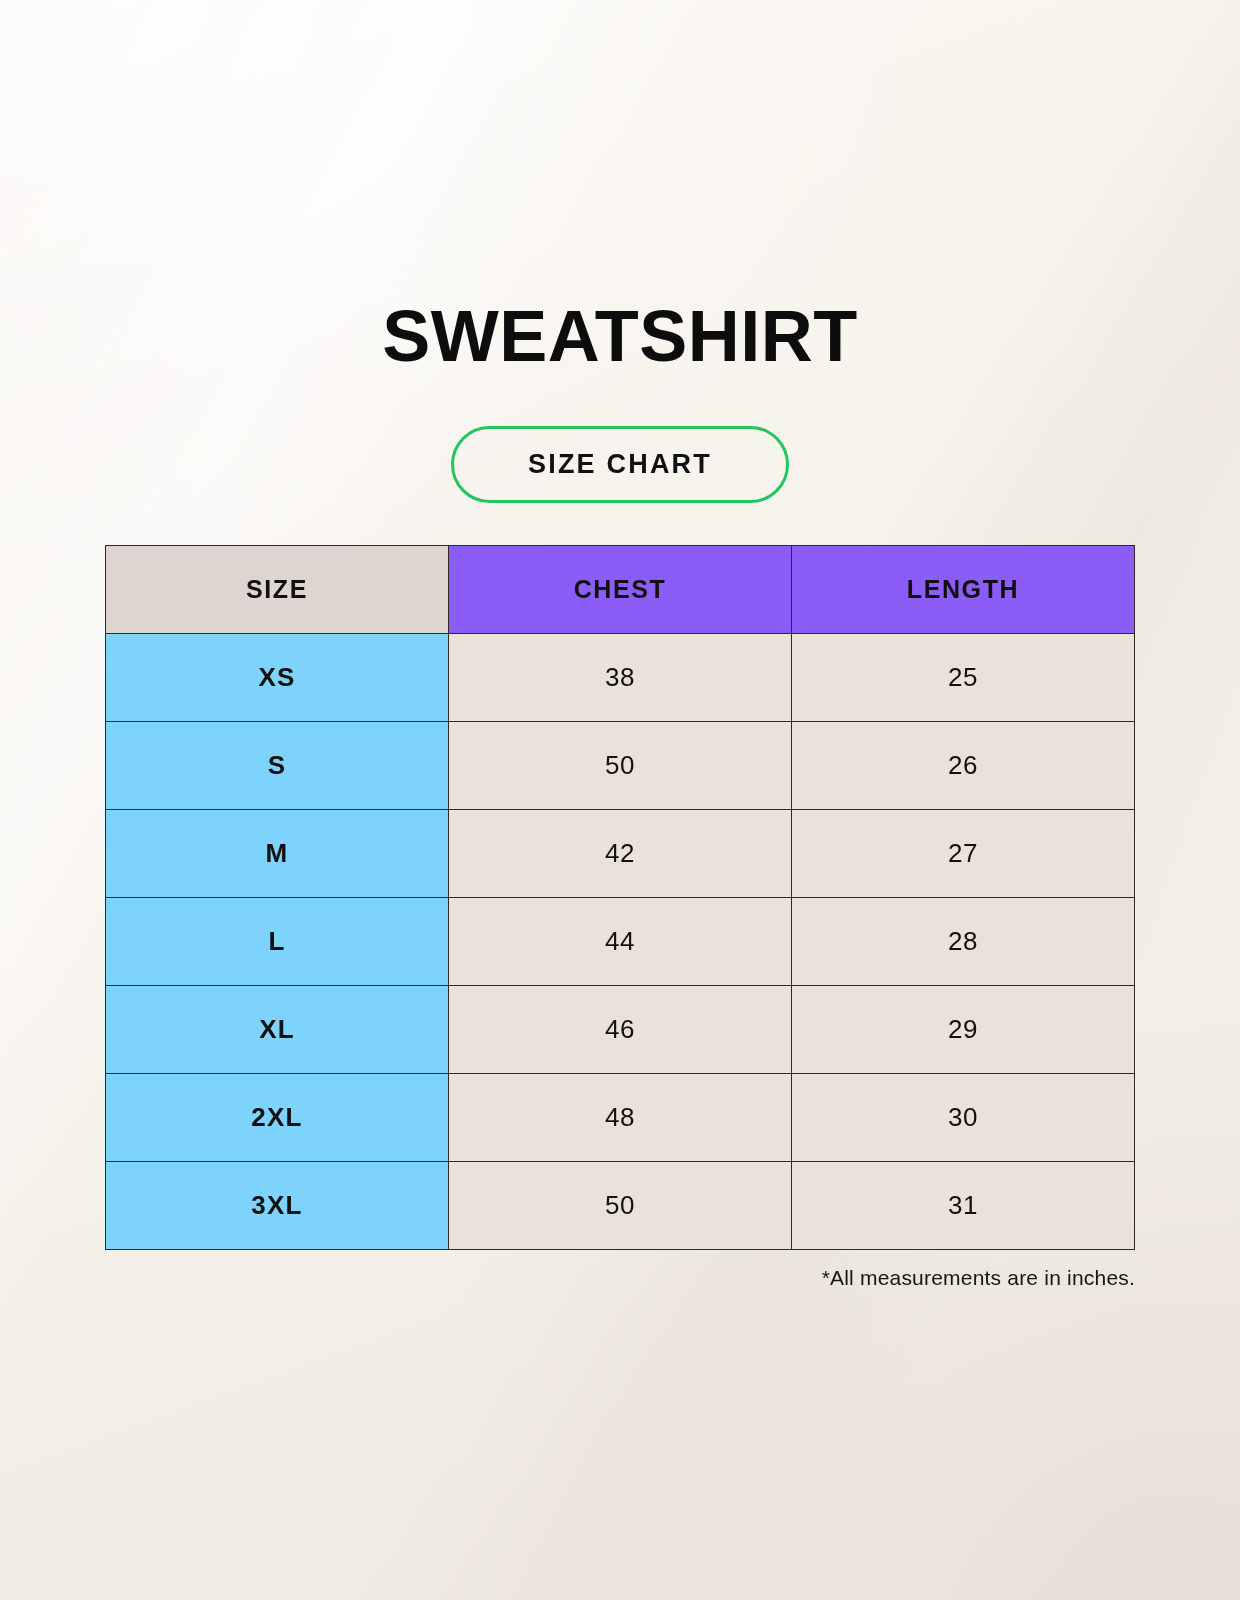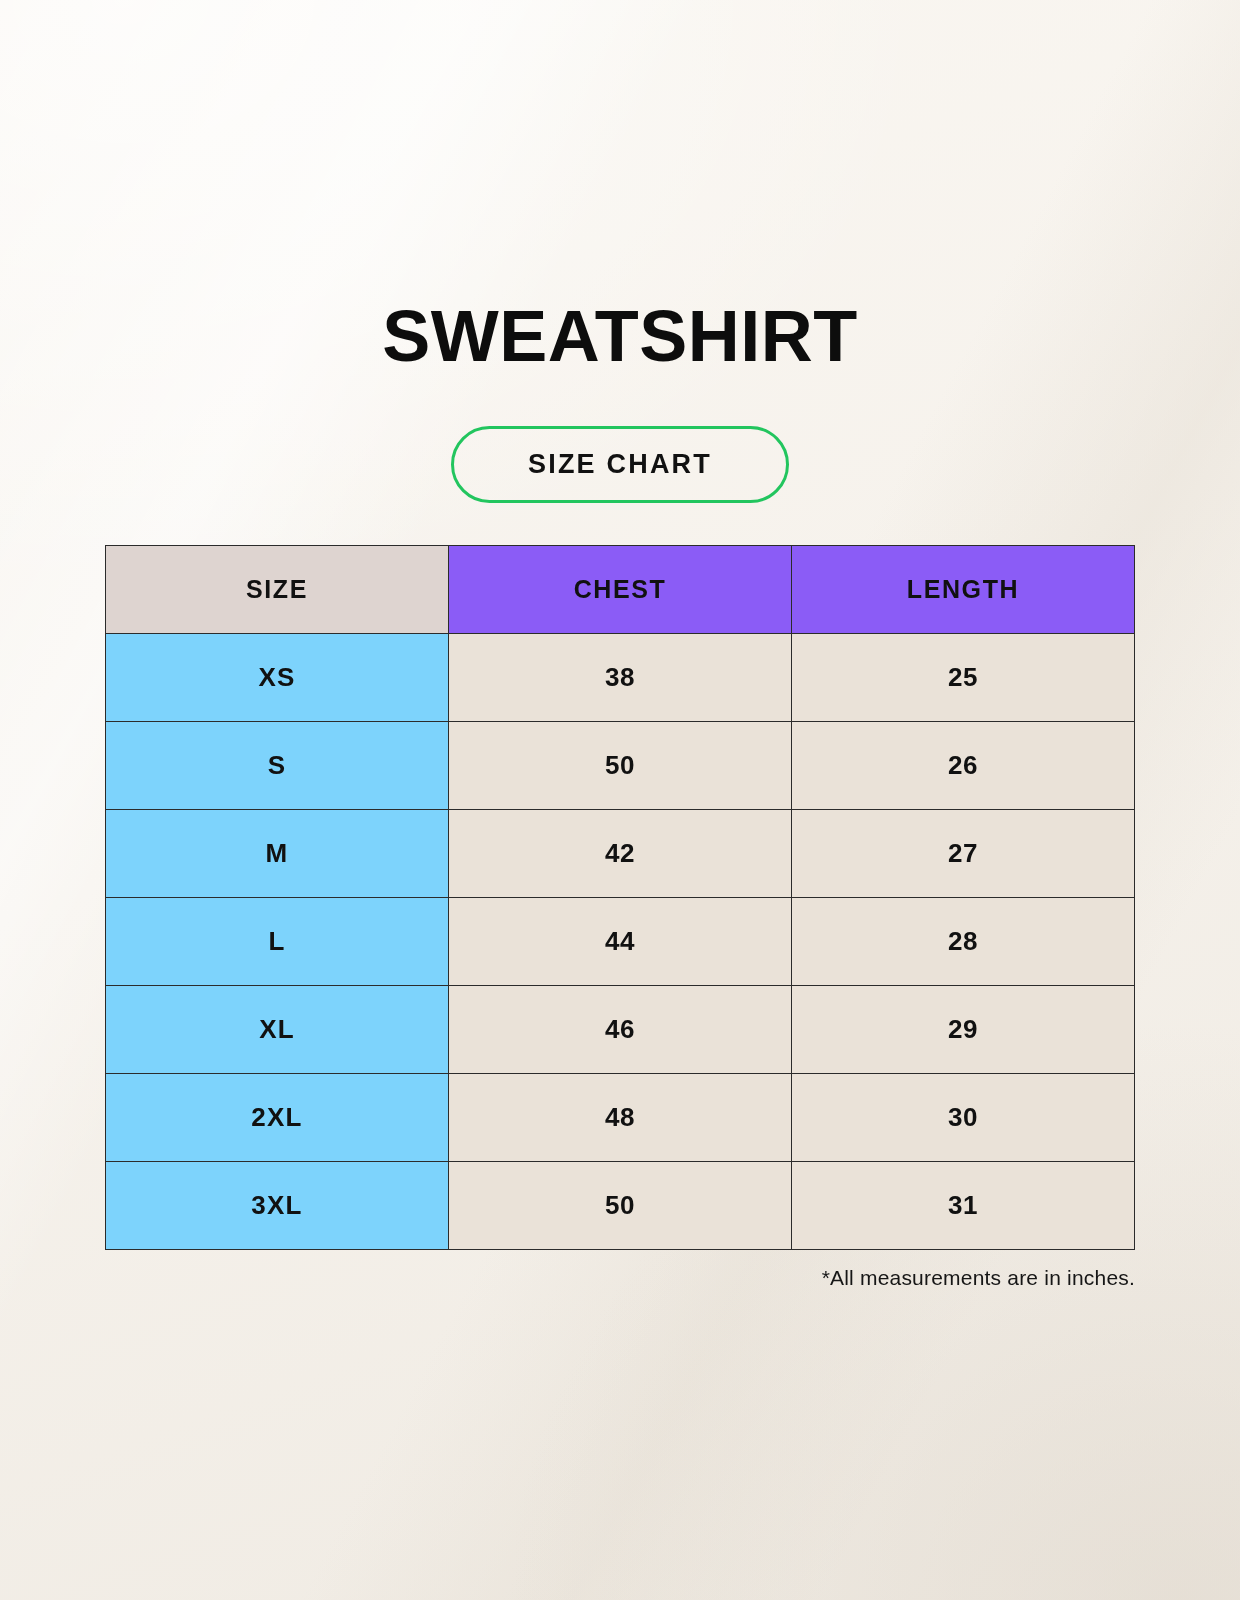--- a/index.html
+++ b/index.html
@@ -103,21 +103,21 @@
 
   tbody td.size-cell {
     background: #7dd3fc;
     font-size: 26px;
     font-weight: 700;
     letter-spacing: 1.2px;
   }
   tbody td.val-cell {
     background: #eae2d8;
     font-size: 26px;
-    font-weight: 700;
+    font-weight: 400;
     letter-spacing: 0.5px;
   }
 
   .footnote {
     width: 1030px;
     margin: 16px auto 8px auto;
     text-align: right;
     font-size: 21px;
     font-weight: 500;
     color: #161616;

